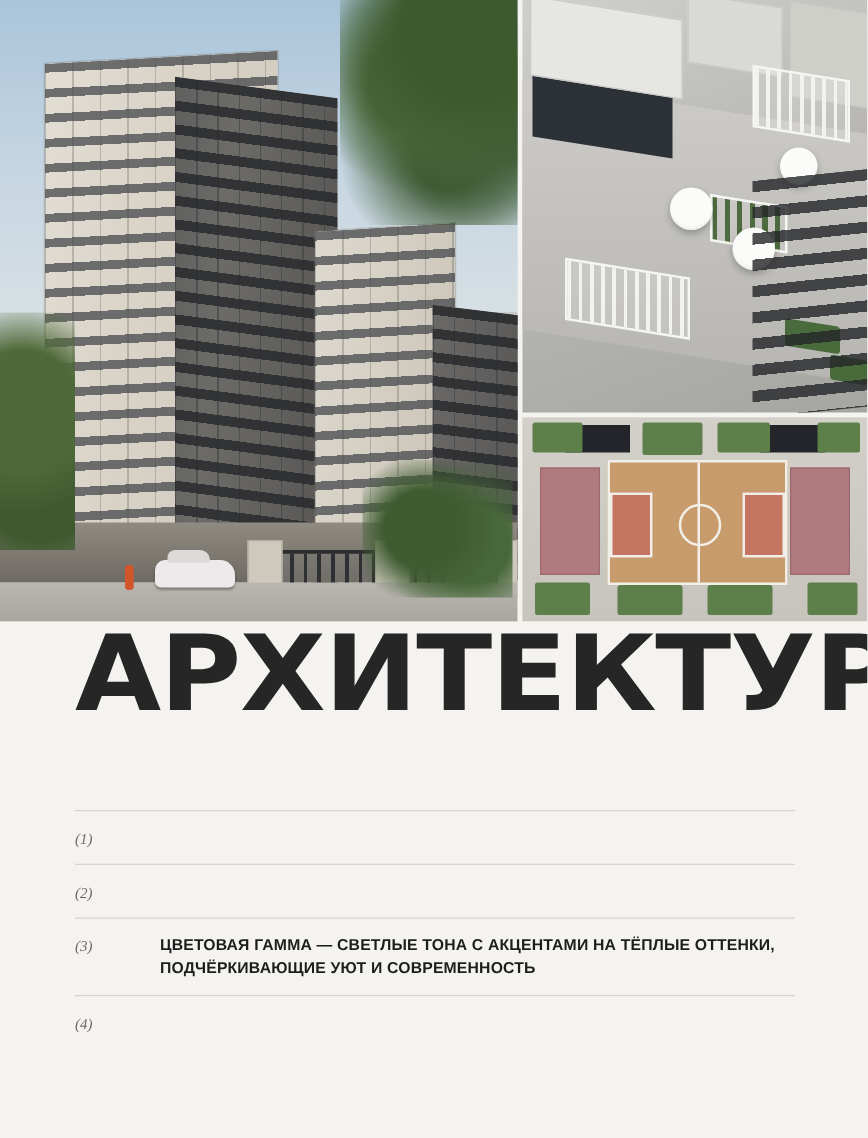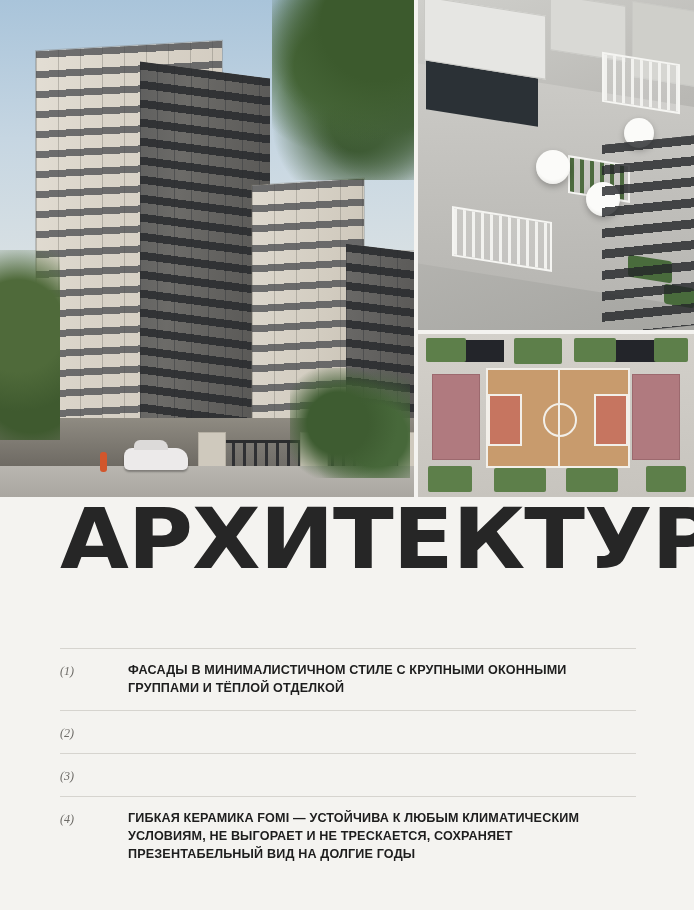--- a/index.html
+++ b/index.html
@@ -370,31 +370,30 @@
     </div>
 
   </div>
 
   <div class="headline">АРХИТЕКТУРА</div>
 
   <div class="features">
 
     <div class="feature">
       <div class="f-num">(1)</div>
-      <div class="f-text">ФАСАДЫ В МИНИМАЛИСТИЧНОМ СТИЛЕ С КРУПНЫМИ ОКОННЫМИ ГРУППАМИ И ТЁПЛОЙ ОТДЕЛКОЙ</div>
     </div>
 
     <div class="feature">
       <div class="f-num">(2)</div>
     </div>
 
     <div class="feature">
       <div class="f-num">(3)</div>
+      <div class="f-text">ЦВЕТОВАЯ ГАММА — СВЕТЛЫЕ ТОНА С АКЦЕНТАМИ НА ТЁПЛЫЕ ОТТЕНКИ, ПОДЧЁРКИВАЮЩИЕ УЮТ И СОВРЕМЕННОСТЬ</div>
     </div>
 
     <div class="feature">
       <div class="f-num">(4)</div>
-      <div class="f-text">ГИБКАЯ КЕРАМИКА FOMI — УСТОЙЧИВА К ЛЮБЫМ КЛИМАТИЧЕСКИМ УСЛОВИЯМ, НЕ ВЫГОРАЕТ И НЕ ТРЕСКАЕТСЯ, СОХРАНЯЕТ ПРЕЗЕНТАБЕЛЬНЫЙ ВИД НА ДОЛГИЕ ГОДЫ</div>
     </div>
 
   </div>
 
 </div>
 
 </body></html>

